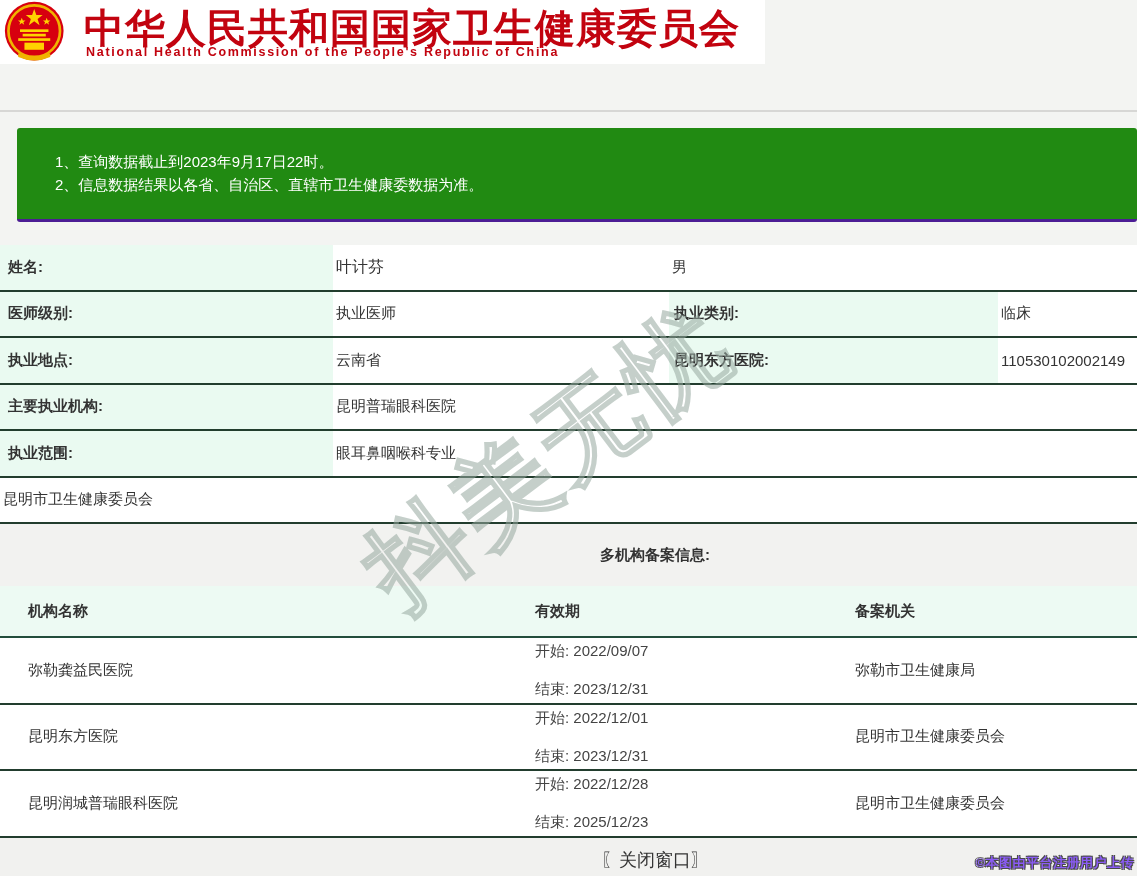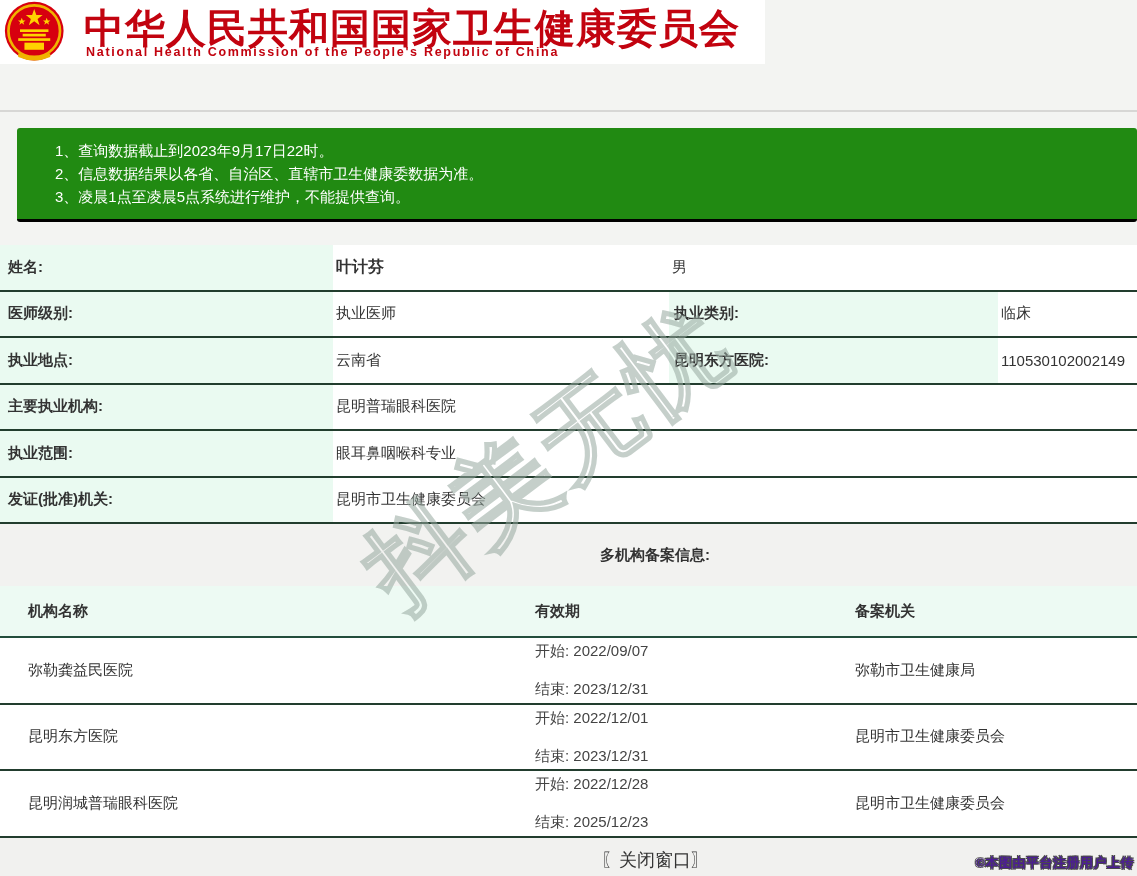--- a/index.html
+++ b/index.html
@@ -28,38 +28,38 @@
     letter-spacing:1.7px; white-space:nowrap;text-align:right;
   }
   .header-divider {
     position:absolute; top:110px; left:0; width:100%; height:2px;
     background:#d7d7d5;
   }
 
   
   .notice {
     position:absolute; left:17px; right:0; top:128px; height:94px;
-    background:#218a12; border-bottom:3px solid #000000; border-radius:3px;
+    background:#218a12; border-bottom:3px solid #4c1d95; border-radius:3px;
     display:flex; flex-direction:column; justify-content:center;
     padding-left:38px; gap:5px;
   }
   .notice-line { color:#ffffff; font-size:15px; line-height:18px; white-space:nowrap; }
 
   
   .content { position:absolute; top:245px; left:0; width:1310px; }
   .irow { display:flex; height:46.5px; border-bottom:2px solid #223d2e; }
   .cell { display:flex; align-items:center; font-size:15px; white-space:nowrap; overflow:hidden; }
   .lab  { background:#eafaf1; font-weight:bold; }
   .val  { background:#ffffff; }
   .c1 { width:333px; padding-left:8px; }
   .c2 { width:336px; padding-left:3px; }
   .c3 { width:329px; padding-left:5px; }
   .c4 { flex:1; padding-left:3px; }
   .span3 { flex:1; padding-left:3px; }
-  .strong-val { font-weight:bold; font-size:16px; }
+  .strong-val { font-weight:normal; font-size:16px; }
 
   
   .section-header {
     height:62px; background:#f2f2f0;
     display:flex; align-items:center; justify-content:center;
     font-size:15px; font-weight:bold; color:#333;
   }
 
   
   .org-head {
@@ -87,21 +87,21 @@
   
   .wm-diagonal {
     position:absolute; left:330px; top:368px; width:500px;
     transform:rotate(-37deg);
     font-size:100px; font-weight:bold; letter-spacing:6px;
     color:transparent; -webkit-text-stroke:2px rgba(150,168,158,0.55);
     pointer-events:none; white-space:nowrap; z-index:20;
   }
   .wm-corner {
     position:absolute; right:3px; bottom:4px;
-    font-size:13px; font-weight:bold; color:#4c1d95; letter-spacing:0.5px;
+    font-size:13px; font-weight:bold; color:#8b5cf6; letter-spacing:0.5px;
     text-shadow:-1px -1px 0 #4a4a4a, 1px -1px 0 #4a4a4a, -1px 1px 0 #4a4a4a, 1px 1px 0 #4a4a4a;
     z-index:21; white-space:nowrap;text-align:right;
   }
 </style>
 </head>
 <body>
 
 <div id="screen">
 
   <div class="header-img">
@@ -118,21 +118,20 @@
       <path d="M20 60 Q38 68 56 60 L56 64 Q38 72 20 64 Z" fill="#f0b400"></path>
     </svg>
     <div class="title-cn">中华人民共和国国家卫生健康委员会</div>
     <div class="title-en">National Health Commission of the People's Republic of China</div>
   </div>
   <div class="header-divider"></div>
 
   <div class="notice">
     <div class="notice-line">1、查询数据截止到2023年9月17日22时。</div>
     <div class="notice-line">2、信息数据结果以各省、自治区、直辖市卫生健康委数据为准。</div>
-    <div class="notice-line">3、凌晨1点至凌晨5点系统进行维护，不能提供查询。</div>
   </div>
 
   <div class="content">
 
     <div class="irow">
       <div class="cell lab c1">姓名:</div>
       <div class="cell val c2 strong-val">叶计芬</div>
       <div class="cell val c4">男</div>
     </div>
 
@@ -154,21 +153,20 @@
       <div class="cell lab c1">主要执业机构:</div>
       <div class="cell val span3">昆明普瑞眼科医院</div>
     </div>
 
     <div class="irow">
       <div class="cell lab c1">执业范围:</div>
       <div class="cell val span3">眼耳鼻咽喉科专业</div>
     </div>
 
     <div class="irow">
-      <div class="cell lab c1">发证(批准)机关:</div>
       <div class="cell val span3">昆明市卫生健康委员会</div>
     </div>
 
     <div class="section-header">多机构备案信息:</div>
 
     <div class="org-head">
       <div class="oc1">机构名称</div>
       <div class="oc2">有效期</div>
       <div class="oc3">备案机关</div>
     </div>

